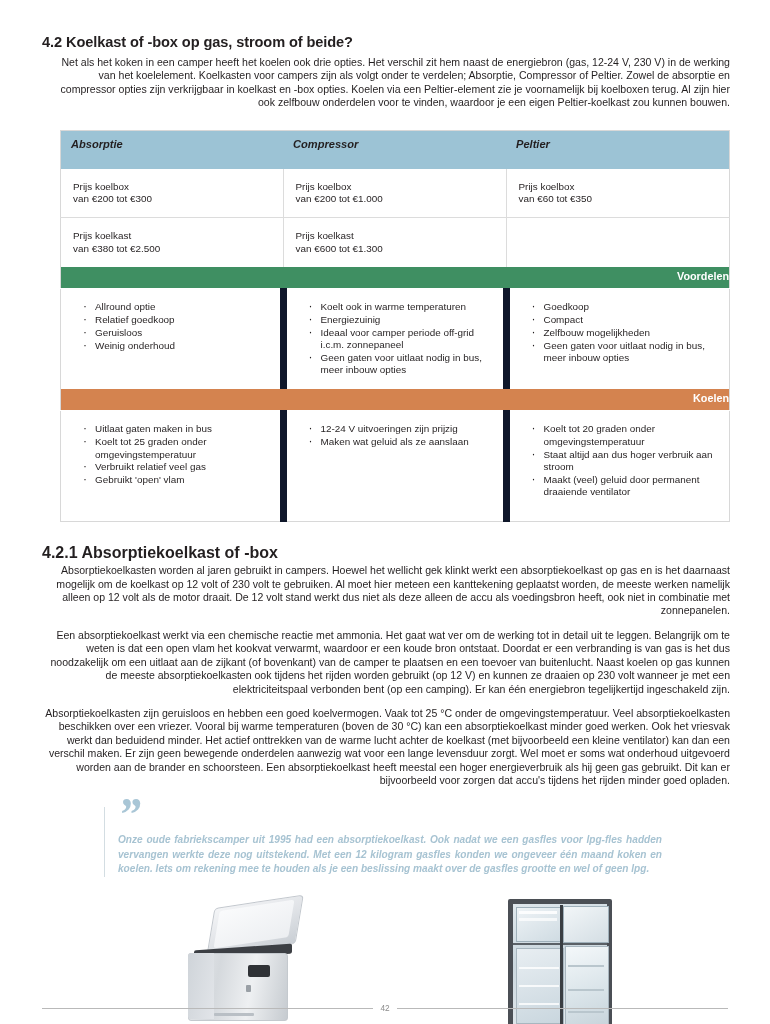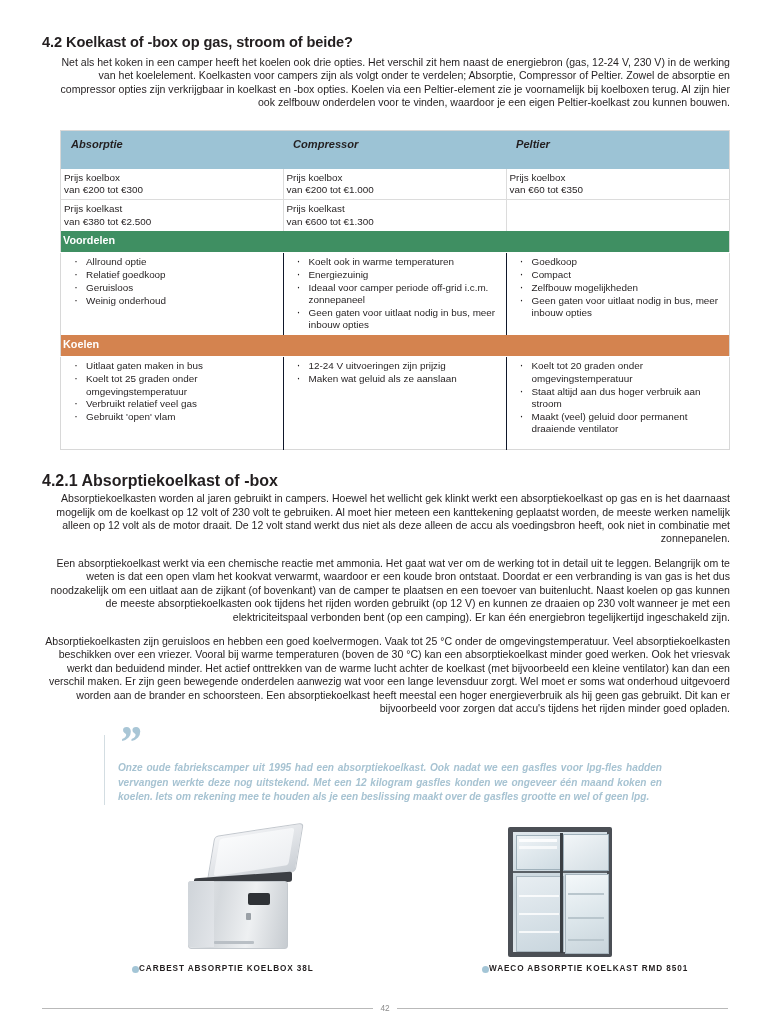--- a/index.html
+++ b/index.html
@@ -56,21 +56,21 @@
     margin-top: 20px;
     margin-bottom: 22px;
     width: 638px;
     margin-left: 18px;
     border-collapse: collapse;
     table-layout: fixed;
     border: 1px solid #d8d8d8;
   }
   .cmp-table td, .cmp-table th {
     vertical-align: top;
-    padding: 3px;
+    padding: 12px;
   }
   .hdr-row th {
     background: #9cc3d5;
     height: 31px;
     font-size: 11.1px;
     font-weight: bold;
     text-align: left;
     padding: 7px 0 0 10px;
     color: #231f20;
     border: none;
@@ -86,26 +86,27 @@
   }
   .price-cell.last { border-right: none; }
   .price-cell.nobottom { border-bottom: none; }
   .band-row td {
     height: 18px;
     font-size: 10.8px;
     font-weight: bold;
     padding: 3px 0 0 2px;
     color: #ffffff;
     border-bottom: 1px solid #ffffff;
+    text-align: right;
   }
   .band-green td { background: #3f8f62; }
   .band-orange td { background: #d4834f; }
   .list-cell {
     padding: 6px 8px 10px 4px;
-    border-right: 1px solid #0f172a;
+    border-right: 7px solid #0f172a;
     border-top: 1px solid #dcdcdc;
   }
   .list-cell.last { border-right: none; border-radius: 11px; }
   .list-cell ul {
     margin: 0;
     padding: 0 0 0 22px;
     list-style: none;
   }
   .list-cell li {
     font-size: 9.9px;

